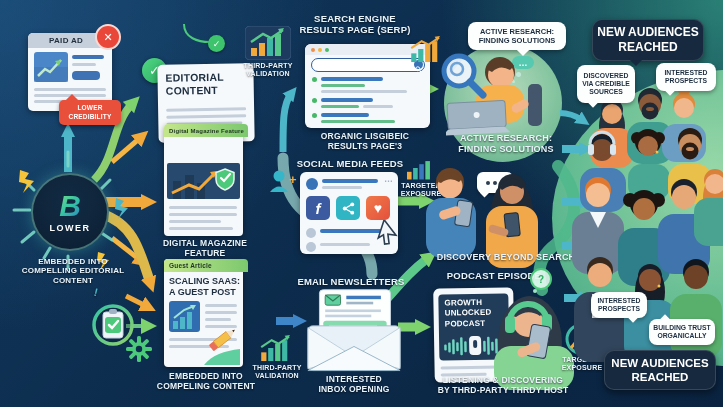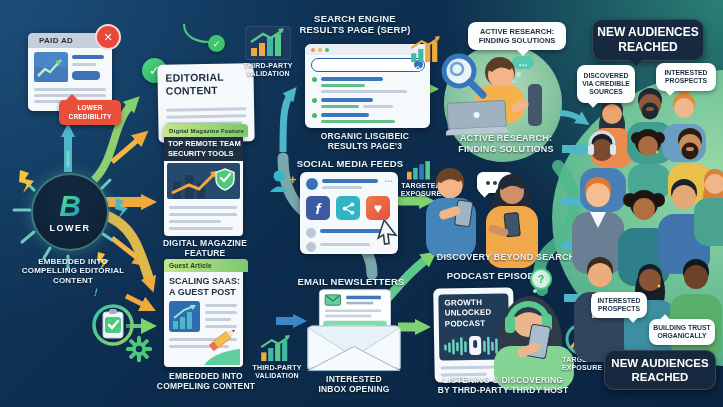--- a/index.html
+++ b/index.html
@@ -68,21 +68,21 @@
     <path d="M 386,300 C 402,282 412,270 428,258" stroke="#5cc98a" stroke-width="9" fill="none" marker-end="url(#mg)"></path>
     <path d="M 560,113 C 570,113 576,116 582,120" stroke="#4db6c8" stroke-width="6" fill="none" marker-end="url(#mt)"></path>
     <path d="M 562,149 L 584,149" stroke="#4db6c8" stroke-width="8" fill="none" marker-end="url(#mt)"></path>
     <path d="M 562,202 L 584,202" stroke="#4db6c8" stroke-width="8" fill="none" marker-end="url(#mt)"></path>
     <path d="M 562,246 L 584,246" stroke="#4db6c8" stroke-width="8" fill="none" marker-end="url(#mt)"></path>
     <path d="M 564,298 L 584,298" stroke="#4db6c8" stroke-width="8" fill="none" marker-end="url(#mt)"></path>
   </svg>
 
   <div class="abs card" style="left:28px;top:33px;width:84px;height:78px;">
     <div class="abs" style="left:0;top:0;width:84px;height:15px;background:#c6d0dc;border-radius:5px 5px 0 0;display:flex;align-items:center;">
-      <span style="font-size:8px;font-weight:800;color:#22303f;padding-left:11px;letter-spacing:.3px;">PAID AD</span>
+      <span style="font-size:8px;font-weight:800;color:#22303f;padding-left:21px;letter-spacing:.3px;">PAID AD</span>
     </div>
     <svg class="abs" style="left:6px;top:19px;width:34px;height:30px" viewBox="0 0 34 30">
       <rect width="34" height="30" rx="3" fill="#4a86c8"></rect>
         <rect y="15" width="34" height="15" fill="#3b6fae" opacity=".5"></rect>
       <polyline points="4,24 11,17 16,20 27,8" stroke="#bfe8d2" stroke-width="2.5" fill="none"></polyline>
       <path d="M27,8 l-6,1 4,5 z" fill="#7fd36e"></path>
     </svg>
     <div class="line" style="left:44px;top:22px;width:32px;background:#3f72b5;height:4px;"></div>
     <div class="line" style="left:44px;top:30px;width:24px;"></div>
     <div class="abs" style="left:44px;top:38px;width:28px;height:9px;background:#3f72b5;border-radius:4px;"></div>
@@ -175,22 +175,20 @@
     <polyline points="6,16 18,8 26,12 38,4" stroke="#57c98a" stroke-width="2.5" fill="none"></polyline>
     <path d="M39,2 l-6,1 3,5 z" fill="#57c98a"></path>
   </svg>
   <div class="abs cap" style="left:236px;top:62px;width:64px;font-size:7px;">THIRD-PARTY
 VALIDATION</div>
 
   <div class="abs card" style="left:164px;top:124px;width:79px;height:112px;border-radius:4px;">
     <div class="tag abs" style="left:0;top:0;width:79px;height:13px;border-radius:4px 4px 0 0;">
       <span style="font-size:6px;">Digital Magazine Feature</span>
     </div>
-    <div class="abs pre" style="left:0;top:13px;width:79px;height:24px;background:#1e2f42;color:#fff;font-size:7.5px;font-weight:800;line-height:1.3;padding:2px 0 0 4px;box-sizing:border-box;">TOP REMOTE TEAM
-SECURITY TOOLS</div>
     <svg class="abs" style="left:3px;top:39px;width:73px;height:36px" viewBox="0 0 73 36">
       <rect width="73" height="36" rx="2" fill="#27496e"></rect>
       <rect x="6" y="18" width="8" height="18" fill="#1e3a57"></rect>
         <rect x="18" y="12" width="9" height="24" fill="#1e3a57"></rect>
         <rect x="30" y="20" width="8" height="16" fill="#1e3a57"></rect>
       <polyline points="5,30 22,22 32,26 48,10" stroke="#f2a93b" stroke-width="3" fill="none"></polyline>
       <path d="M50,8 l-7,1 4,6 z" fill="#f2a93b"></path>
       <path d="M58,6 l9,3.5 v7 q0,7 -9,10.5 q-9,-3.5 -9,-10.5 v-7 z" fill="#4cc97a" stroke="#e8f6ee" stroke-width="1.5"></path>
       <path d="M54,15 l3,3 6,-7" stroke="#fff" stroke-width="2.2" fill="none" stroke-linecap="round"></path>
     </svg>

